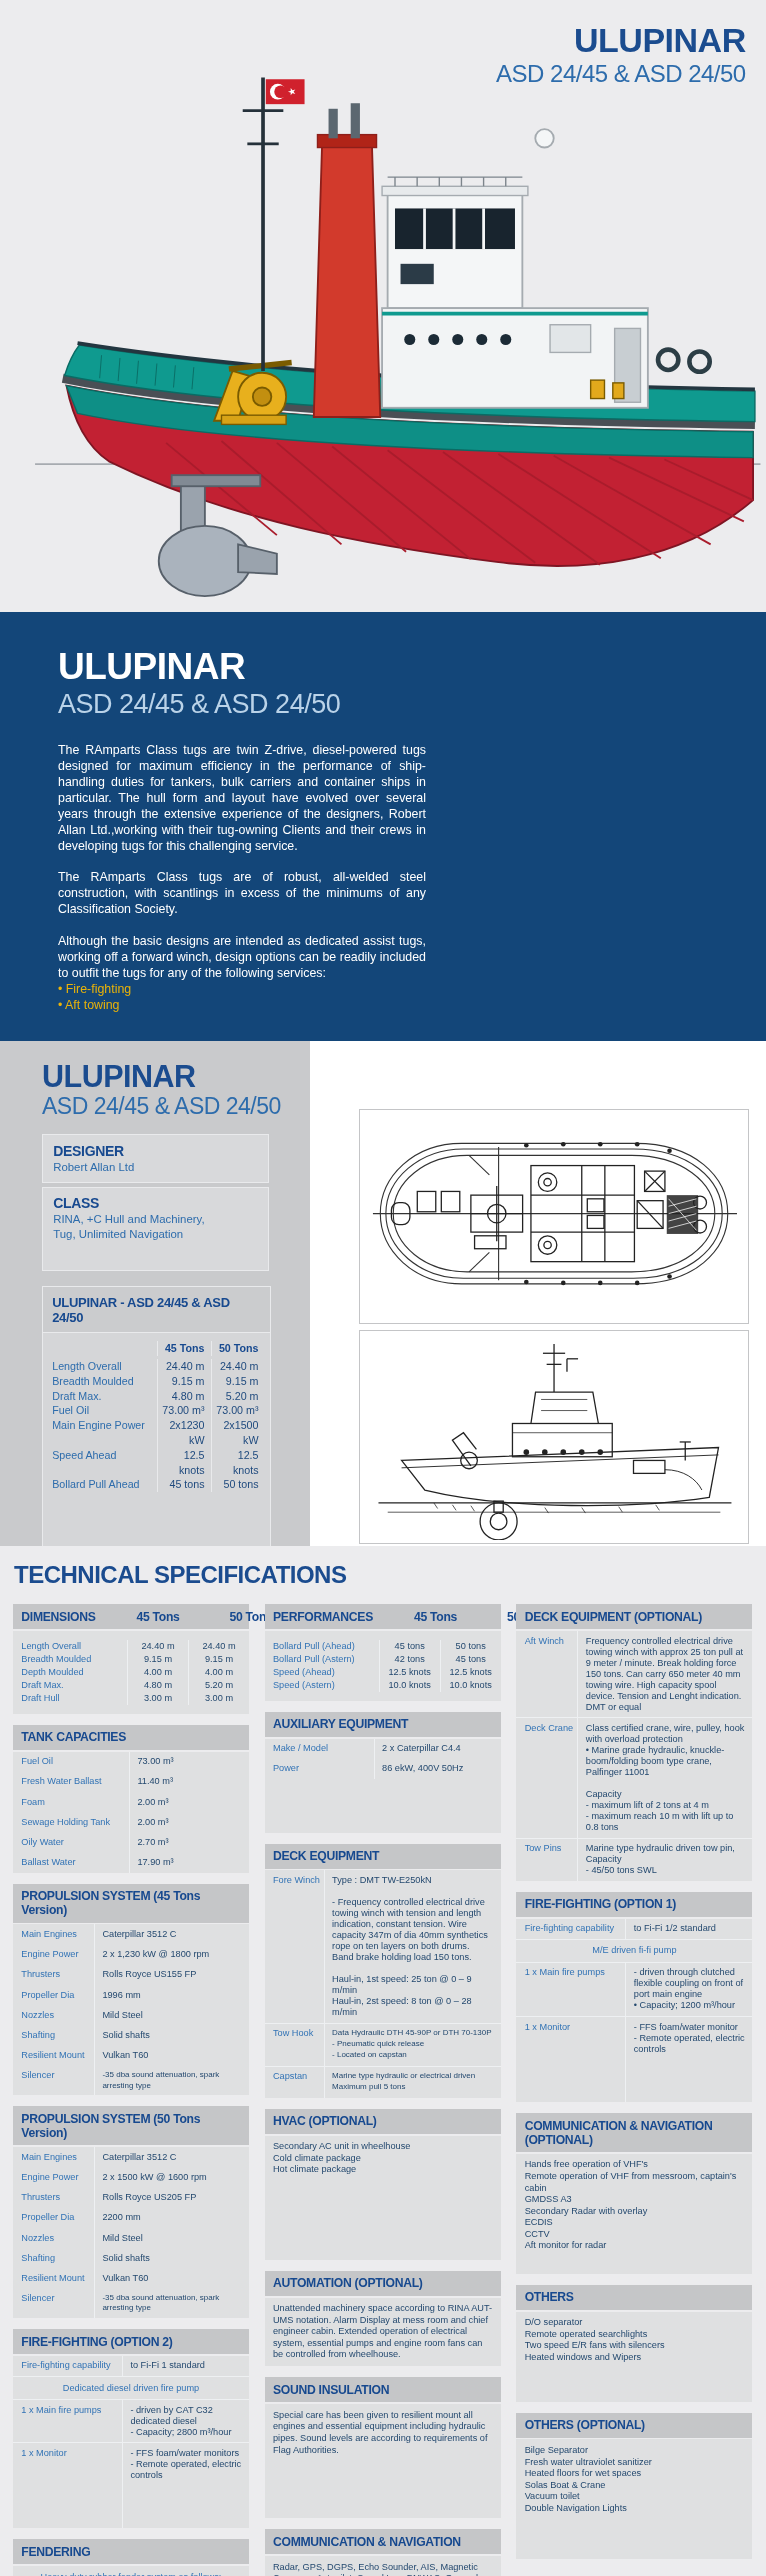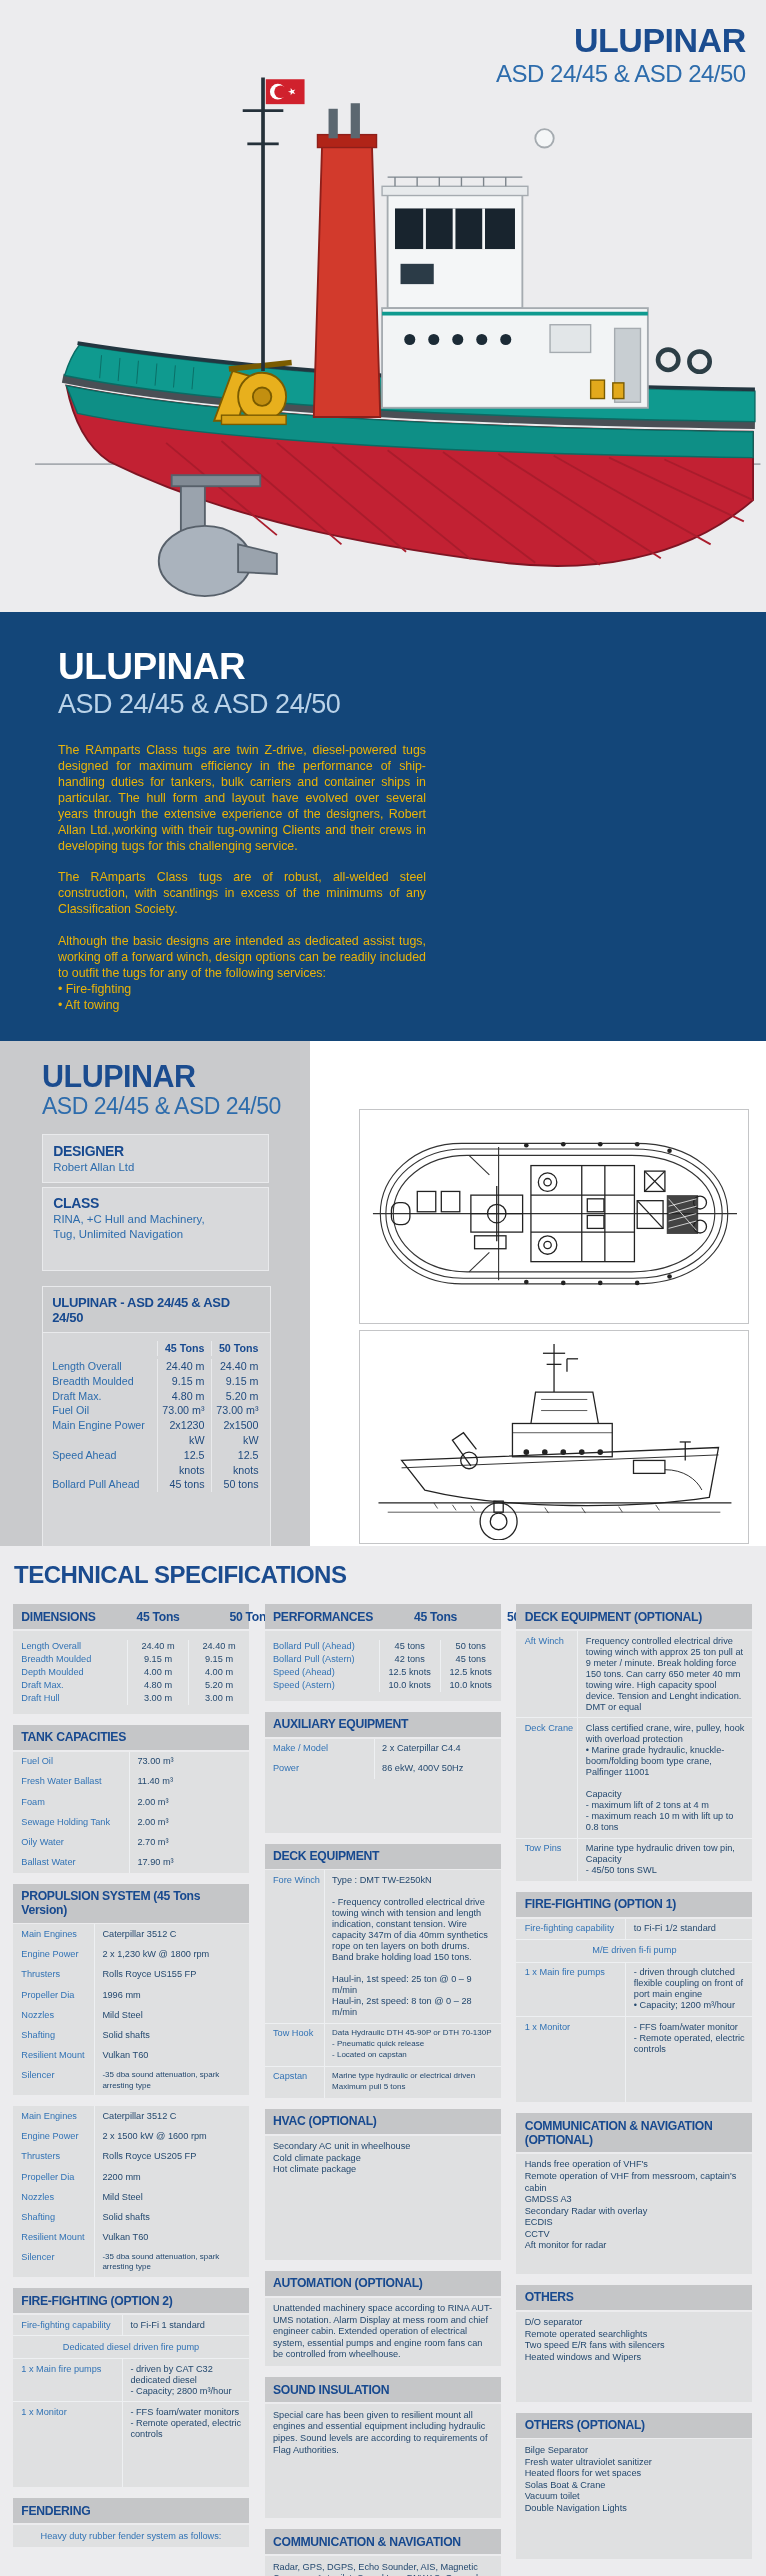--- a/index.html
+++ b/index.html
@@ -11,21 +11,21 @@
   .hdr-wrap{position:absolute;right:20.3px;top:22px;text-align:right;}
   .hdr-title{font-size:34px;font-weight:bold;color:#1b4c8f;letter-spacing:-0.5px;line-height:37px;}
   .hdr-sub{font-size:24px;color:#2d6cac;letter-spacing:-0.5px;margin-top:0.9px;}
   
   #band-hero{top:55px;height:557px;}
   
   #band-intro{top:612px;height:429px;background:#134679;color:#dce9f5;}
   .intro-inner{padding:35px 0 0 58px;width:368px;}
   .intro-title{font-size:37px;font-weight:bold;color:#ffffff;letter-spacing:-0.5px;line-height:39px;}
   .intro-sub{font-size:27px;color:#bad3e9;letter-spacing:-0.5px;margin:2.8px 0 22px;}
-  .intro-p{font-size:12.4px;line-height:16px;text-align:justify;margin:0 0 15.7px;color:#eab308;}
+  .intro-p{font-size:12.4px;line-height:16px;text-align:justify;margin:0 0 15.7px;color:#ffffff;}
   .intro-bullet{font-size:12.4px;line-height:16px;color:#eab308;}
   
   #band-overview{top:1041px;height:505px;background:#ffffff;}
   .ov-gray{position:absolute;left:0;top:0;width:310px;height:505px;background:#c9cacc;}
   .ov-inner{padding:18.5px 0 0 42px;}
   .ov-title{font-size:30.5px;font-weight:bold;color:#1b4c8f;letter-spacing:-0.5px;line-height:32px;}
   .ov-sub{font-size:23px;color:#2d6cac;letter-spacing:-0.5px;margin:1.8px 0 14px;}
   .info-box{width:205px;background:#d8d9db;border:1.8px solid #e9eaec;margin-bottom:3.7px;padding:7.4px 10.2px 8.3px;}
   .info-label{font-size:14px;font-weight:bold;color:#17498f;letter-spacing:-0.3px;}
   .info-value{font-size:11.4px;color:#2d6cac;margin-top:1px;line-height:14.3px;}
@@ -520,20 +520,21 @@
             </div>
             <div class="kv-row">
               <div class="kv-label">Silencer</div>
               <div class="kv-value small">
                 <div class="vline">-35 dba sound attenuation, spark arresting type</div>
               </div>
             </div>
           </div>
         </section>
         <section class="spec-sec" data-sec="propulsion-50">
+          <div class="sec-head">PROPULSION SYSTEM (50 Tons Version)</div>
           <div class="sec-body">
             <div class="kv-row">
               <div class="kv-label">Main Engines</div>
               <div class="kv-value">
                 <div class="vline">Caterpillar 3512 C</div>
               </div>
             </div>
             <div class="kv-row">
               <div class="kv-label">Engine Power</div>
               <div class="kv-value">

